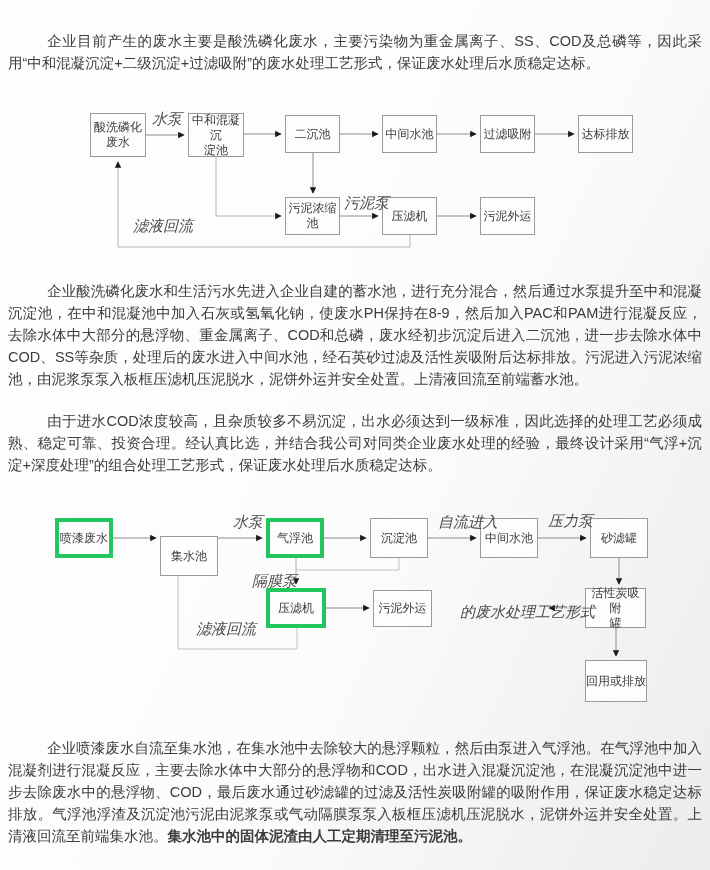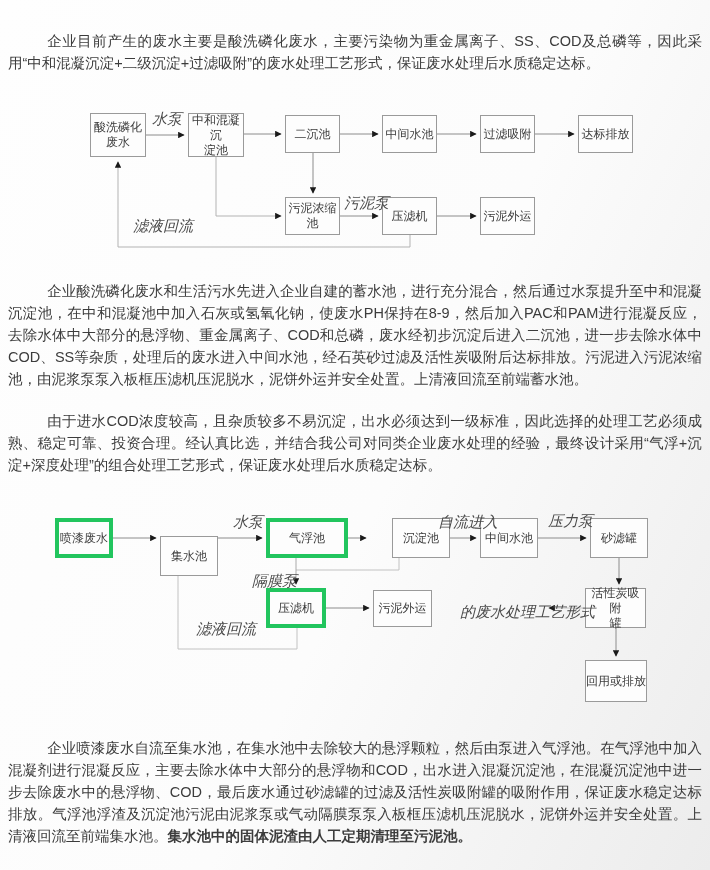--- a/index.html
+++ b/index.html
@@ -92,22 +92,22 @@
       <line x1="296" y1="50" x2="296" y2="76" stroke="#aaaaaa" stroke-width="1" marker-end="url(#ah2)"></line>
       <line x1="326" y1="100" x2="369" y2="100" stroke="#8c8c8c" stroke-width="1" marker-end="url(#ah2)"></line>
       <polyline points="297,120 297,141 178,141 178,55" fill="none" stroke="#c2c2c2" stroke-width="1" marker-end="url(#ah2)"></polyline>
       <line x1="619" y1="50" x2="619" y2="76" stroke="#8c8c8c" stroke-width="1" marker-end="url(#ah2)"></line>
       <line x1="616" y1="120" x2="616" y2="148" stroke="#8c8c8c" stroke-width="1" marker-end="url(#ah2)"></line>
       <line x1="585" y1="100" x2="549" y2="100" stroke="#c2c2c2" stroke-width="1" marker-end="url(#ah2)"></line>
     </svg>
 
     <div class="fb dark" style="left:55px;top:10px;width:58px;height:40px;">喷漆废水</div>
     <div class="fb" style="left:160px;top:28px;width:58px;height:40px;">集水池</div>
-    <div class="fb dark" style="left:266px;top:10px;width:82px;height:40px;">气浮池</div>
-    <div class="fb" style="left:370px;top:10px;width:58px;height:40px;margin-left:22px;">沉淀池</div>
+    <div class="fb dark" style="left:266px;top:10px;width:58px;height:40px;">气浮池</div>
+    <div class="fb" style="left:370px;top:10px;width:58px;height:40px;">沉淀池</div>
     <div class="fb" style="left:480px;top:10px;width:58px;height:40px;">中间水池</div>
     <div class="fb" style="left:590px;top:10px;width:58px;height:40px;">砂滤罐</div>
     <div class="fb dark" style="left:266px;top:80px;width:60px;height:40px;">压滤机</div>
     <div class="fb" style="left:373px;top:82px;width:59px;height:37px;">污泥外运</div>
     <div class="fb" style="left:585px;top:80px;width:61px;height:40px;">活性炭吸附
 罐</div>
     <div class="fb" style="left:585px;top:152px;width:62px;height:42px;">回用或排放</div>
 
     <div class="elabel" style="left:233px;top:5px;">水泵</div>
     <div class="elabel" style="left:438px;top:5px;">自流进入</div>

